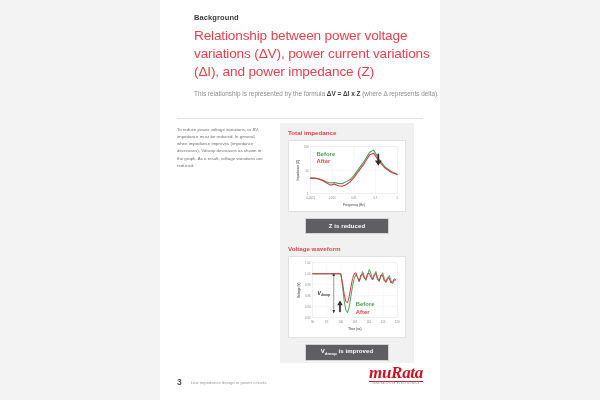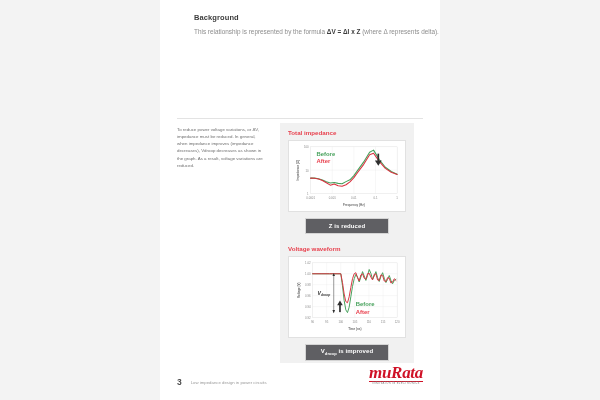--- a/index.html
+++ b/index.html
@@ -167,20 +167,21 @@
 </style>
 </head>
 <body>
 
 <div id="screen">
 
   <div id="page">
 
     <div class="hdr">
       <div class="eyebrow">Background</div>
+      <h1 class="title">Relationship between power voltage variations (ΔV), power current variations (ΔI), and power impedance (Z)</h1>
       <p class="subtitle"><span>This relationship is represented by the formula </span><b>ΔV = ΔI x Z</b><span> (where Δ represents delta).</span></p>
     </div>
 
     <div class="rule"></div>
 
     <div class="bodycopy">To reduce power voltage variations, or ΔV, impedance must be reduced. In general, when impedance improves (impedance decreases), Vdroop decreases as shown in the graph. As a result, voltage variations are reduced.</div>
 
     <div class="card">
 
       <div class="card-h">Total impedance</div>

